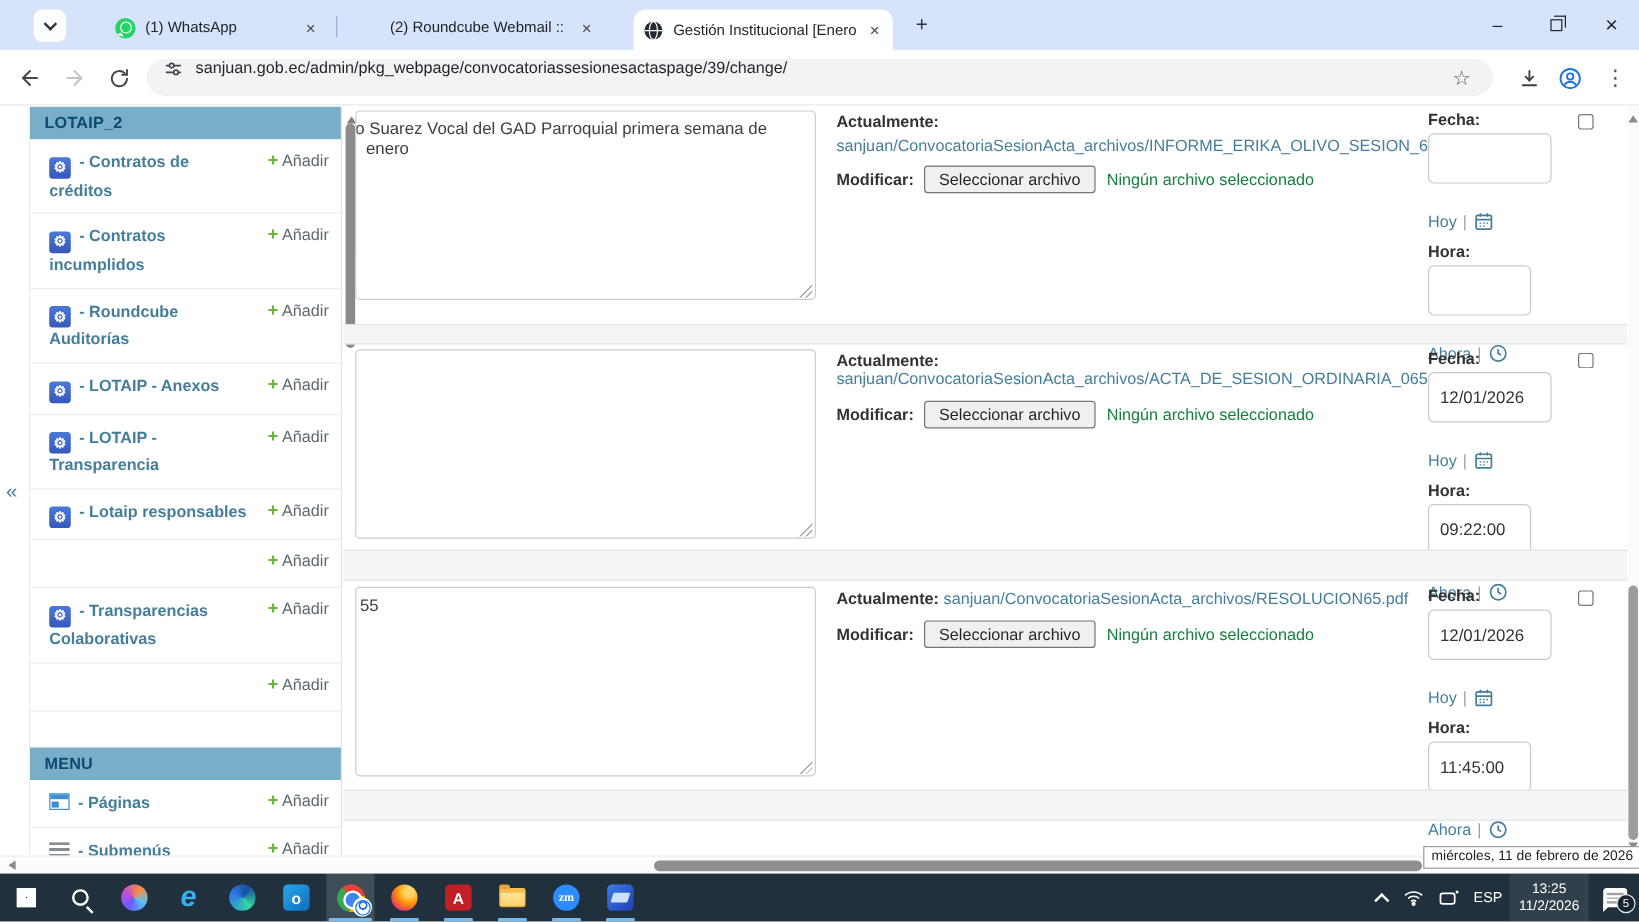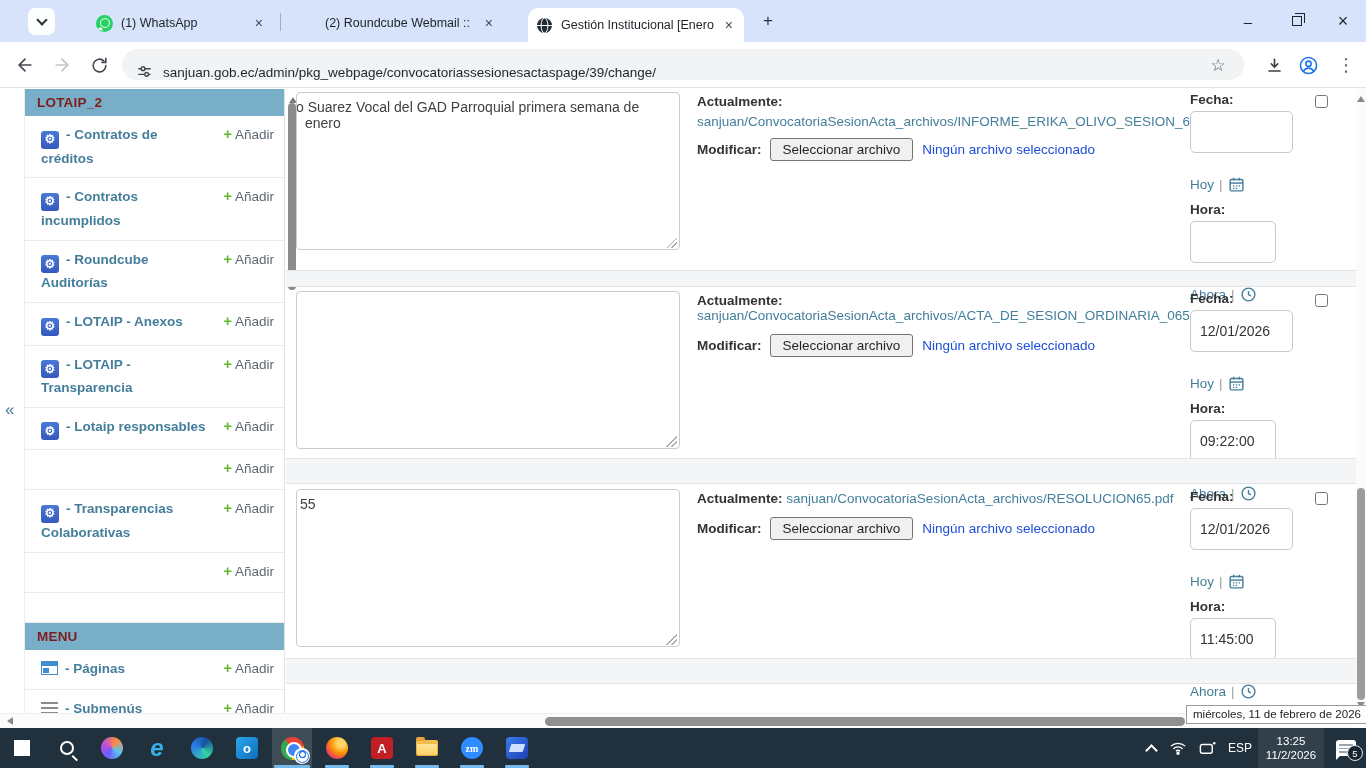--- a/index.html
+++ b/index.html
@@ -24,31 +24,31 @@
   .fav-whatsapp::before { content:""; position:absolute; left:2px; bottom:2px; width:0; height:0; border:3px solid transparent; border-bottom-color:#fff; transform:rotate(16deg); }
   .fav-roundcube { background:linear-gradient(180deg,#e8eaec 0 50%,#9aa3ab 50%); width:13px; height:13px; margin:2px; transform:rotate(45deg); border-radius:2px; }
   .winctl { position:absolute; top:0; width:46px; height:42px; display:flex; align-items:center; justify-content:center; color:#1f2328; font-size:15px; }
   .restore-ic { width:10px; height:10px; border:1.4px solid #1f2328; position:relative; background:#d7e3fa; }
   .restore-ic::before { content:""; position:absolute; left:2px; top:-4px; width:9px; height:9px; border:1.4px solid #1f2328; border-left:none; border-bottom:none; }
   .newtab-plus { position:absolute; left:758px; top:11px; width:20px; height:20px; font-size:17px; color:#2e333b; text-align:center; line-height:20px; }
 
   
   .toolbar { position:absolute; left:0; top:42px; width:1366px; height:46px; background:#fff; border-bottom:1px solid #e1e3e6; }
   .tbicon { position:absolute; top:11px; width:24px; height:24px; display:flex; align-items:center; justify-content:center; }
-  .addrpill { position:absolute; left:122px; top:7px; width:1122px; height:31px; border-radius:16px; background:#f1f3f4; display:flex; align-items:flex-end; }
+  .addrpill { position:absolute; left:122px; top:7px; width:1122px; height:31px; border-radius:16px; background:#f1f3f4; display:flex; align-items:flex-start; }
   .tune-ic { margin-left:14px; flex:none; }
   .url { font-size:13.5px; color:#1f2328; margin-left:10px; white-space:nowrap; }
   .glyph-ic { font-size:17px; color:#54585e; }
 
   
   .page { position:absolute; left:0; top:88px; width:1366px; height:640px; background:#fff; overflow:hidden; }
 
   
   .sidebar { position:absolute; left:24px; top:1px; width:261px; height:637px; background:#fff; border-left:1px solid #ececec; border-right:1px solid #e2e2e2; }
-  .side-hdr { background:#79aec8; color:#7f1d1d; font-size:13.5px; font-weight:bold; padding:6px 12px; letter-spacing:.2px; }
+  .side-hdr { background:#79aec8; color:#0c4a6e; font-size:13.5px; font-weight:bold; padding:6px 12px; letter-spacing:.2px; }
   .side-item { position:relative; padding:9px 10px 9px 16px; border-bottom:1px solid #ececec; min-height:40px; }
   .side-label { display:block; width:172px; font-size:13.5px; font-weight:bold; color:#447e9b; line-height:1.45; text-decoration:none; }
   .gear-box { display:inline-flex; width:18px; height:18px; background:linear-gradient(180deg,#4a79d6,#3558bc); border-radius:3px; color:#fff; font-size:12px; align-items:center; justify-content:center; vertical-align:-4px; margin-right:7px; }
   .pages-box { display:inline-block; width:17px; height:14px; border:1px solid #3e8ed0; background:#fff; vertical-align:-2px; margin-right:7px; position:relative; }
   .pages-box::before { content:""; position:absolute; left:0; top:0; right:0; height:4px; background:#3e8ed0; }
   .pages-box::after { content:""; position:absolute; left:1px; bottom:1px; width:6px; height:5px; background:#3e8ed0; }
   .burger-box { display:inline-block; width:17px; height:12px; background:linear-gradient(#858c92 0 2px,transparent 2px 5px,#858c92 5px 7px,transparent 7px 10px,#858c92 10px 12px); vertical-align:-1px; margin-right:7px; }
   .addlink { position:absolute; right:10px; top:9px; font-size:13.5px; color:#5e6870; text-decoration:none; white-space:nowrap; }
   .addlink .plus { color:#5fba2f; font-weight:bold; font-size:15px; margin-right:3px; }
   .side-gap { height:30px; border-bottom:1px solid #ececec; }
@@ -64,21 +64,21 @@
   .ta-grip { position:absolute; left:666px; width:11px; height:11px; background:linear-gradient(135deg,transparent 0 50%,#aaa 50% 57%,transparent 57% 72%,#aaa 72% 79%,transparent 79%); }
   .clip1 { text-indent:-9px; }
   .clip2 { text-indent:-5px; }
   .filecol { position:absolute; left:697px; top:2px; width:480px; font-size:13.5px; }
   .lbl { font-weight:bold; color:#333; }
   .flink { color:#447e9b; text-decoration:none; font-size:13.5px; }
   .mod-line { display:flex; align-items:center; margin-top:9px; }
   .filecol:not(.stacked) .mod-line { margin-top:11px; }
   .stacked .flink { display:inline-block; margin-top:5px; }
   .filebtn { margin-left:8px; height:23px; padding:0 12px; font-family:"Liberation Sans",sans-serif; font-size:13.5px; color:#1f2328; background:#f0f0f0; border:1px solid #757575; border-radius:3px; }
-  .nofile { color:#1d4ed8; margin-left:9px; }
+  .nofile { color:#15803d; margin-left:9px; }
   .datecol { position:absolute; left:1190px; top:0; width:135px; font-size:13.5px; }
   .datecol input { display:block; margin-top:4px; height:22px; border:1px solid #c9c9c9; border-radius:5px; padding:20px 9px; font-family:"Liberation Sans",sans-serif; font-size:14px; color:#333; }
   .in-date { width:103px; }
   .in-time { width:86px; }
   .quick-line { margin-top:23px; margin-bottom:9px; display:flex; align-items:center; gap:5px; color:#447e9b; }
   .quick-line .pipe { color:#9aa0a6; }
   .rowchk { position:absolute; left:1315px; top:3px; width:13px; height:13px; }
 
   .band { position:absolute; left:286px; width:1070px; background:#f4f5f6; border-top:1px solid #e3e4e6; border-bottom:1px solid #e3e4e6; }
 

